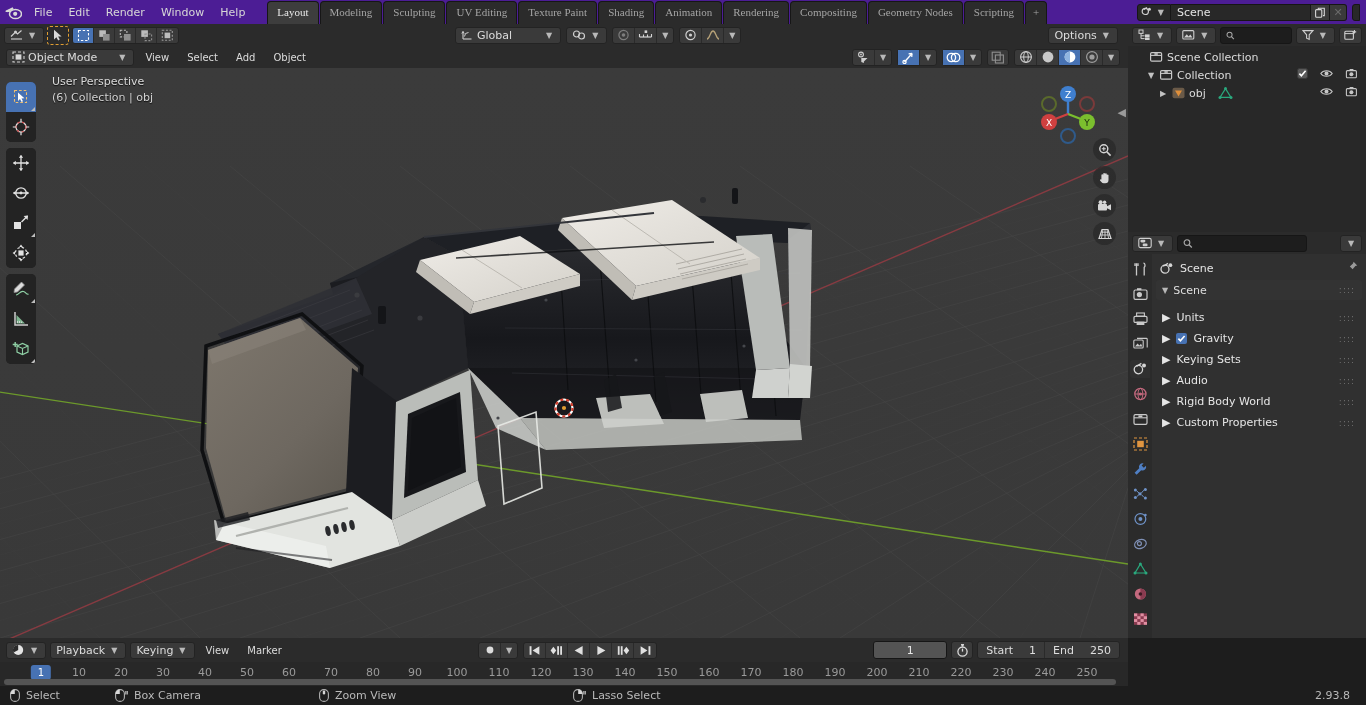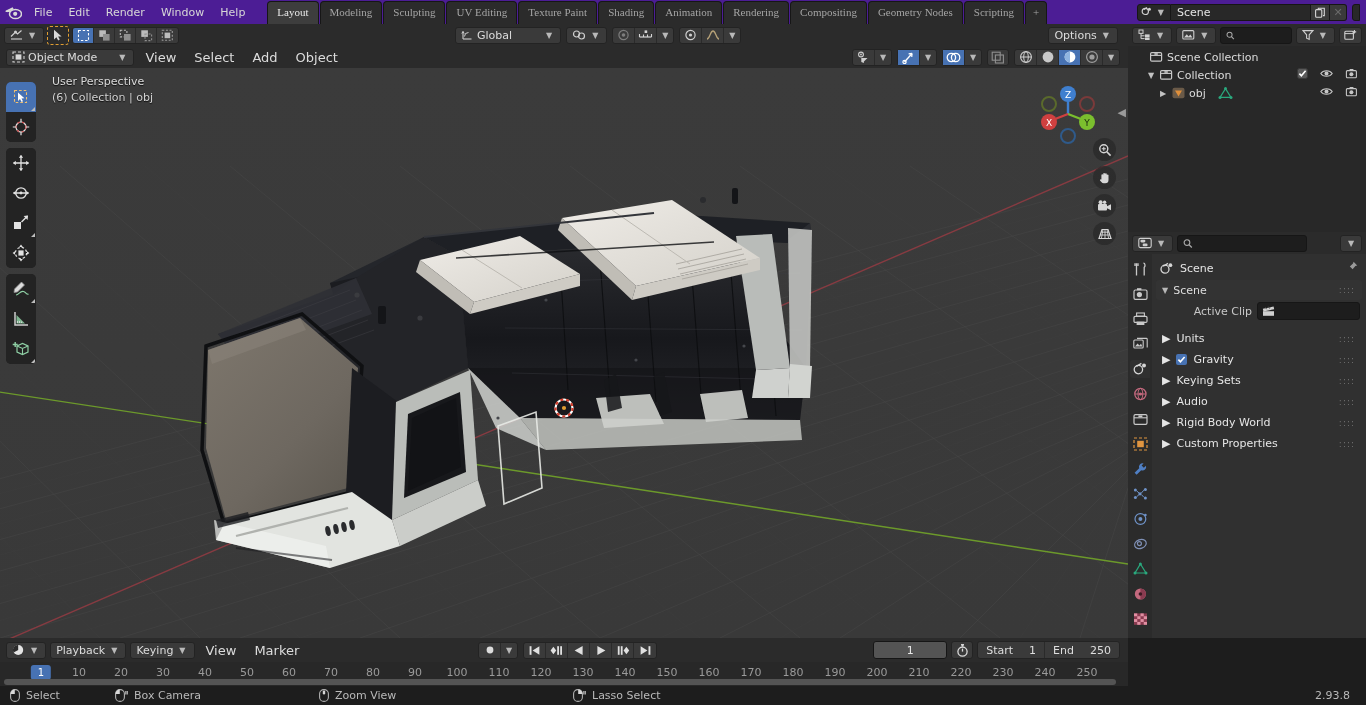--- a/index.html
+++ b/index.html
@@ -67,21 +67,21 @@
   }
   .vp-header2 {
     position: absolute; left:0; top:22px; width: 1128px; height: 22px;
     background: #2b2b2b; display: flex; align-items: center; padding-left: 6px; gap: 4px;
   }
   .hdr-btn {
     background: #3a3a3a; border: 1px solid #232323; border-radius: 3px;
     height: 17px; display: flex; align-items: center; padding: 0 5px; gap: 3px;
     color: #dcdcdc; font-size: 11px; white-space: nowrap;
   }
-  .hdr-txt { padding: 0 7px; color: #dcdcdc; font-size: 13px; line-height: 17px; }
+  .hdr-txt { padding: 0 7px; color: #dcdcdc; font-size: 10px; line-height: 17px; }
   .grp { display: flex; align-items: center; background: #3a3a3a; border: 1px solid #232323; border-radius: 3px; height: 17px; }
   .grp > div { height: 15px; display: flex; align-items: center; justify-content: center; }
   .seg { width: 22px; border-right: 1px solid #2a2a2a; }
   .seg:last-child { border-right: none; }
   .seg.on { background: #4772b3; }
   .caret { font-size: 8px; color: #b9b9b9; padding: 0 3px; }
 
   .select-tools { display:flex; align-items:center; background:#3a3a3a; border:1px solid #232323; border-radius:3px; height:17px; overflow:hidden; }
   .select-tools .st { width: 21px; height:17px; display:flex;align-items:center;justify-content:center; border-right:1px solid #2a2a2a;}
   .select-tools .st.on { background:#4772b3; }
@@ -1099,31 +1099,20 @@
         </div>
 
         <div class="panel-head">
           <span class="tri">▼</span>
           <span class="ttl">Scene</span>
           <span class="grip">::::</span>
         </div>
 
 
 
-        <div class="prop-row">
-          <span class="prop-label">Active Clip</span>
-          <div class="prop-field">
-            <svg width="13" height="12" viewBox="0 0 13 12">
-              <path d="M0.8 3.8 L11.6 1.6 L12.2 4.2 L1.4 6.4 Z" fill="#cfcfcf"></path>
-              <rect x="1" y="6.2" width="11" height="4.6" fill="#cfcfcf"></rect>
-              <path d="M3.4 2.2 L4.6 4.2 M6.4 1.6 L7.6 3.6" stroke="#4a4a4a" stroke-width="0.9"></path>
-            </svg>
-            <span></span>
-          </div>
-        </div>
 
         <div style="height:6px"></div>
 
         <div class="closed-panel">
           <span class="tri">▶</span>
           <span class="ttl">Units</span>
           <span class="grip">::::</span>
         </div>
         <div class="closed-panel">
           <span class="tri">▶</span>

